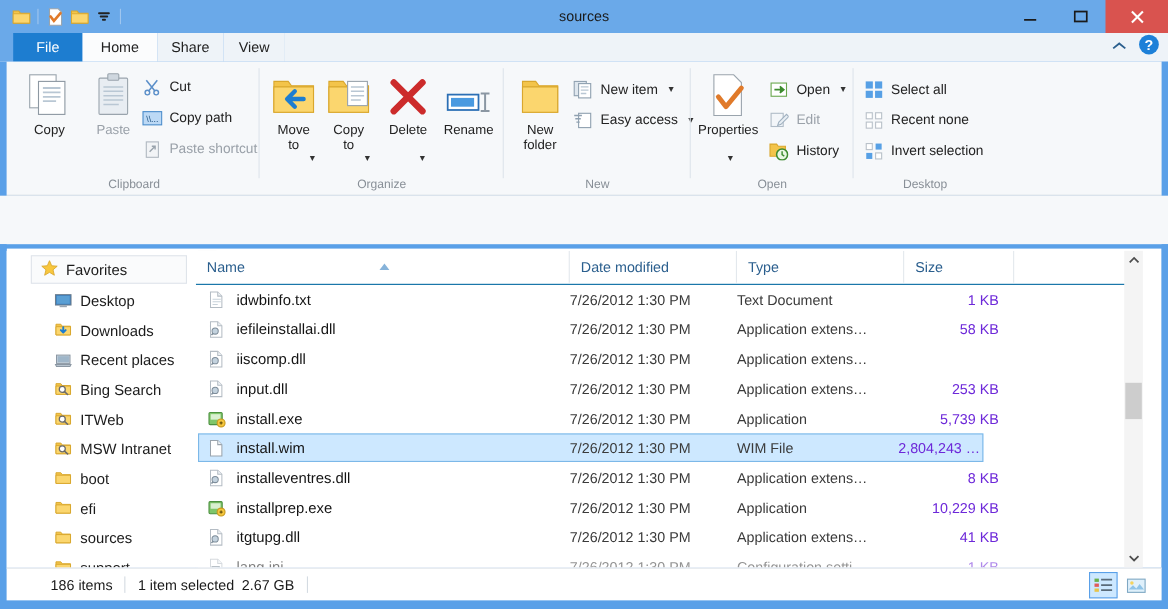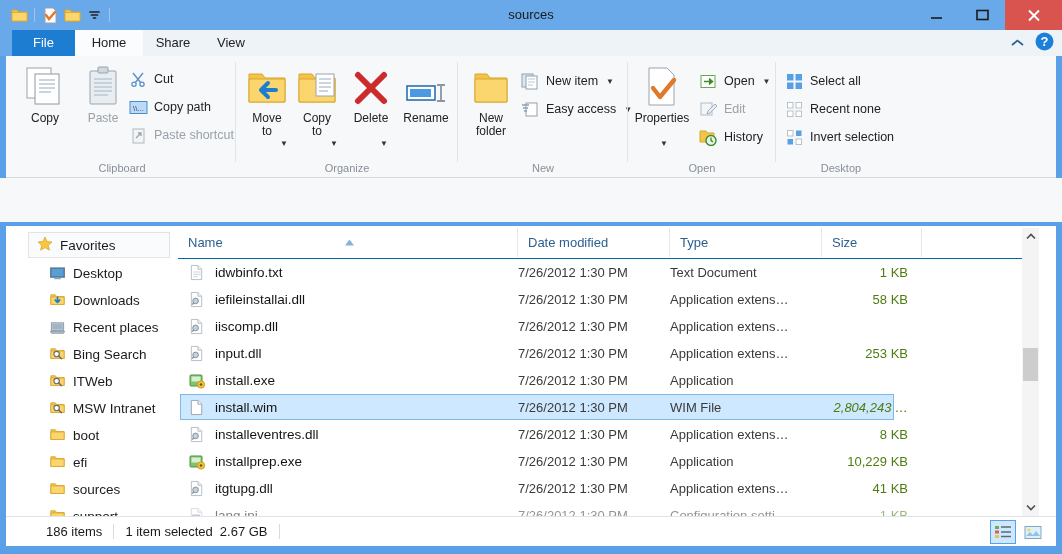--- a/index.html
+++ b/index.html
@@ -133,21 +133,21 @@
     position:absolute;top:0;height:29px;line-height:29px;
     font-size:13px;color:#2b5f8e;padding-left:10px;box-sizing:border-box;
     border-right:1px solid #e3e8ed;
   }
   .sorttri{position:absolute;top:1px;font-size:8px;color:#6f9ec7;}
   .row{position:relative;height:27px;}
   .row .nm{position:absolute;left:0;top:0;height:27px;display:flex;align-items:center;gap:9px;padding-left:10px;font-size:13.5px;color:#141414;}
   .row .nm .fi{width:18px;height:18px;display:flex;align-items:center;justify-content:center;flex:0 0 18px;}
   .row .dt{position:absolute;top:0;height:27px;line-height:27px;font-size:13px;color:#3a3a3a;}
   .row .ty{position:absolute;top:0;height:27px;line-height:27px;font-size:13px;color:#3a3a3a;}
-  .row .sz{position:absolute;top:0;height:27px;line-height:27px;font-size:13px;color:#4d7c0f;text-align:right;}
+  .row .sz{position:absolute;top:0;height:27px;line-height:27px;font-size:13px;color:#6d28d9;text-align:right;}
   .row.sel .selbox{
     position:absolute;left:2px;top:0;width:714px;height:26px;
     background:#cde8ff;border:1px solid #7cb8e8;box-sizing:border-box;
   }
   .row.sel .nm,.row.sel .dt,.row.sel .ty,.row.sel .sz{z-index:2;}
   .row.partial{opacity:0.55;}
 
   
   .status{position:absolute;left:6px;top:516px;width:1050px;height:30px;background:#fff;border-top:1px solid #dfe4ea;box-sizing:border-box;}
   .st-left{position:absolute;left:16px;top:0;height:29px;display:flex;align-items:center;font-size:13px;color:#1a1a1a;margin-left:24px;}
@@ -736,35 +736,36 @@
                 <rect x="1" y="3" width="12" height="11" rx="1" fill="#7fc66a" stroke="#4c9140"></rect>
                 <rect x="2.5" y="4.5" width="9" height="5" fill="#d9f0d0"></rect>
                 <circle cx="12" cy="12.5" r="3.6" fill="#f5c63d" stroke="#c79a20"></circle>
                 <path d="M10.6 12.5h2.8M12 11.1v2.8" stroke="#6b5510" stroke-width="1.2"></path>
               </svg>
             </span>
             <span>install.exe</span>
           </div>
           <div class="dt" style="left: 340px;">7/26/2012 1:30 PM</div>
           <div class="ty" style="left: 492px;">Application</div>
+          <div class="sz" style="left: 614px; width: 116px;">5,739 KB</div>
         </div>
         <div class="row sel">
           <div class="selbox"></div>
           <div class="nm">
             <span class="fi">
               <svg width="16" height="17" viewBox="0 0 17 17">
                 <path d="M2.5 1h7l4 4v11h-11z" fill="#fff" stroke="#9aa4ad"></path>
                 <path d="M9.5 1v4h4" fill="#f2f5f8" stroke="#9aa4ad"></path>
               </svg>
             </span>
             <span>install.wim</span>
           </div>
           <div class="dt" style="left: 340px;">7/26/2012 1:30 PM</div>
           <div class="ty" style="left: 492px;">WIM File</div>
-          <div class="sz" style="left: 614px; width: 116px; font-style: italic;">2,804,243 …</div>
+          <div class="sz" style="left: 597px; width: 116px;">2,804,243 …</div>
         </div>
         <div class="row">
           <div class="nm">
             <span class="fi">
               <svg width="16" height="17" viewBox="0 0 17 17">
                 <path d="M2.5 1h7l4 4v11h-11z" fill="#fff" stroke="#b4bcc4"></path>
                 <path d="M9.5 1v4h4" fill="#eef2f5" stroke="#b4bcc4"></path>
                 <circle cx="7" cy="10" r="3" fill="#c3d2de" stroke="#7e8d9a"></circle>
                 <path d="M5 12.3l-1.6 1.6" stroke="#7e8d9a" stroke-width="1.4"></path>
               </svg>

